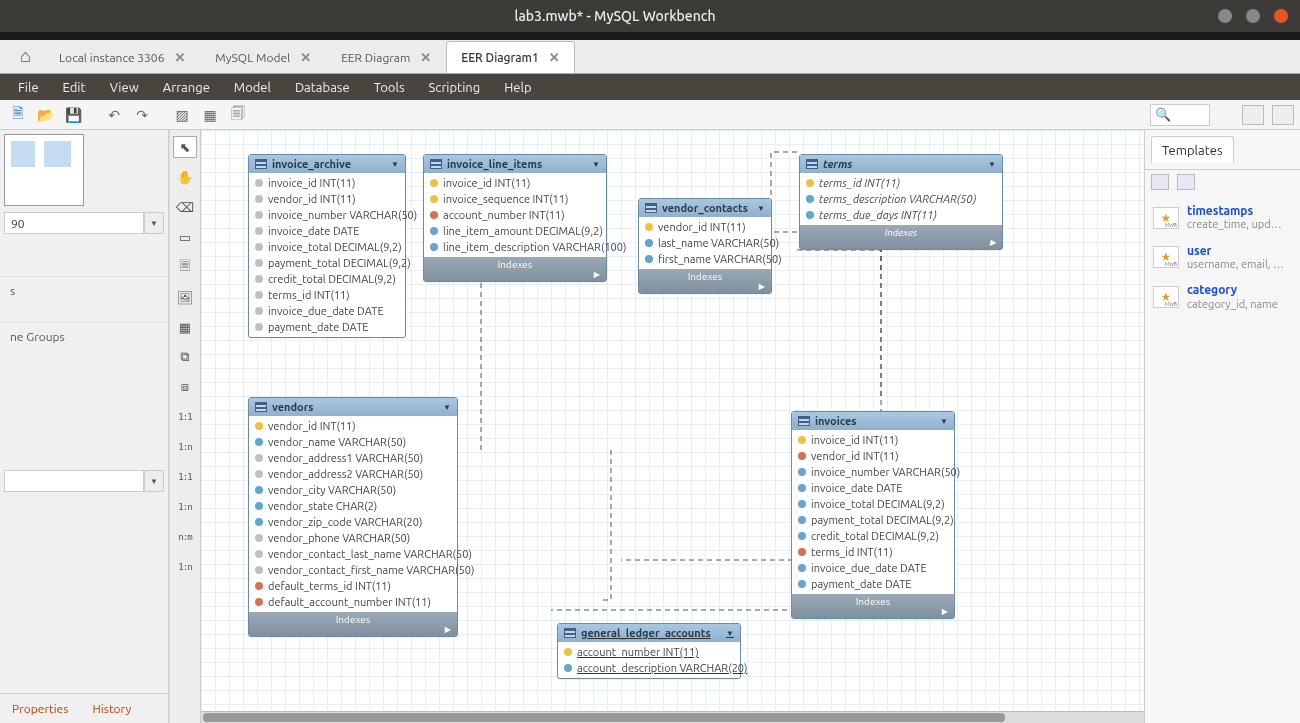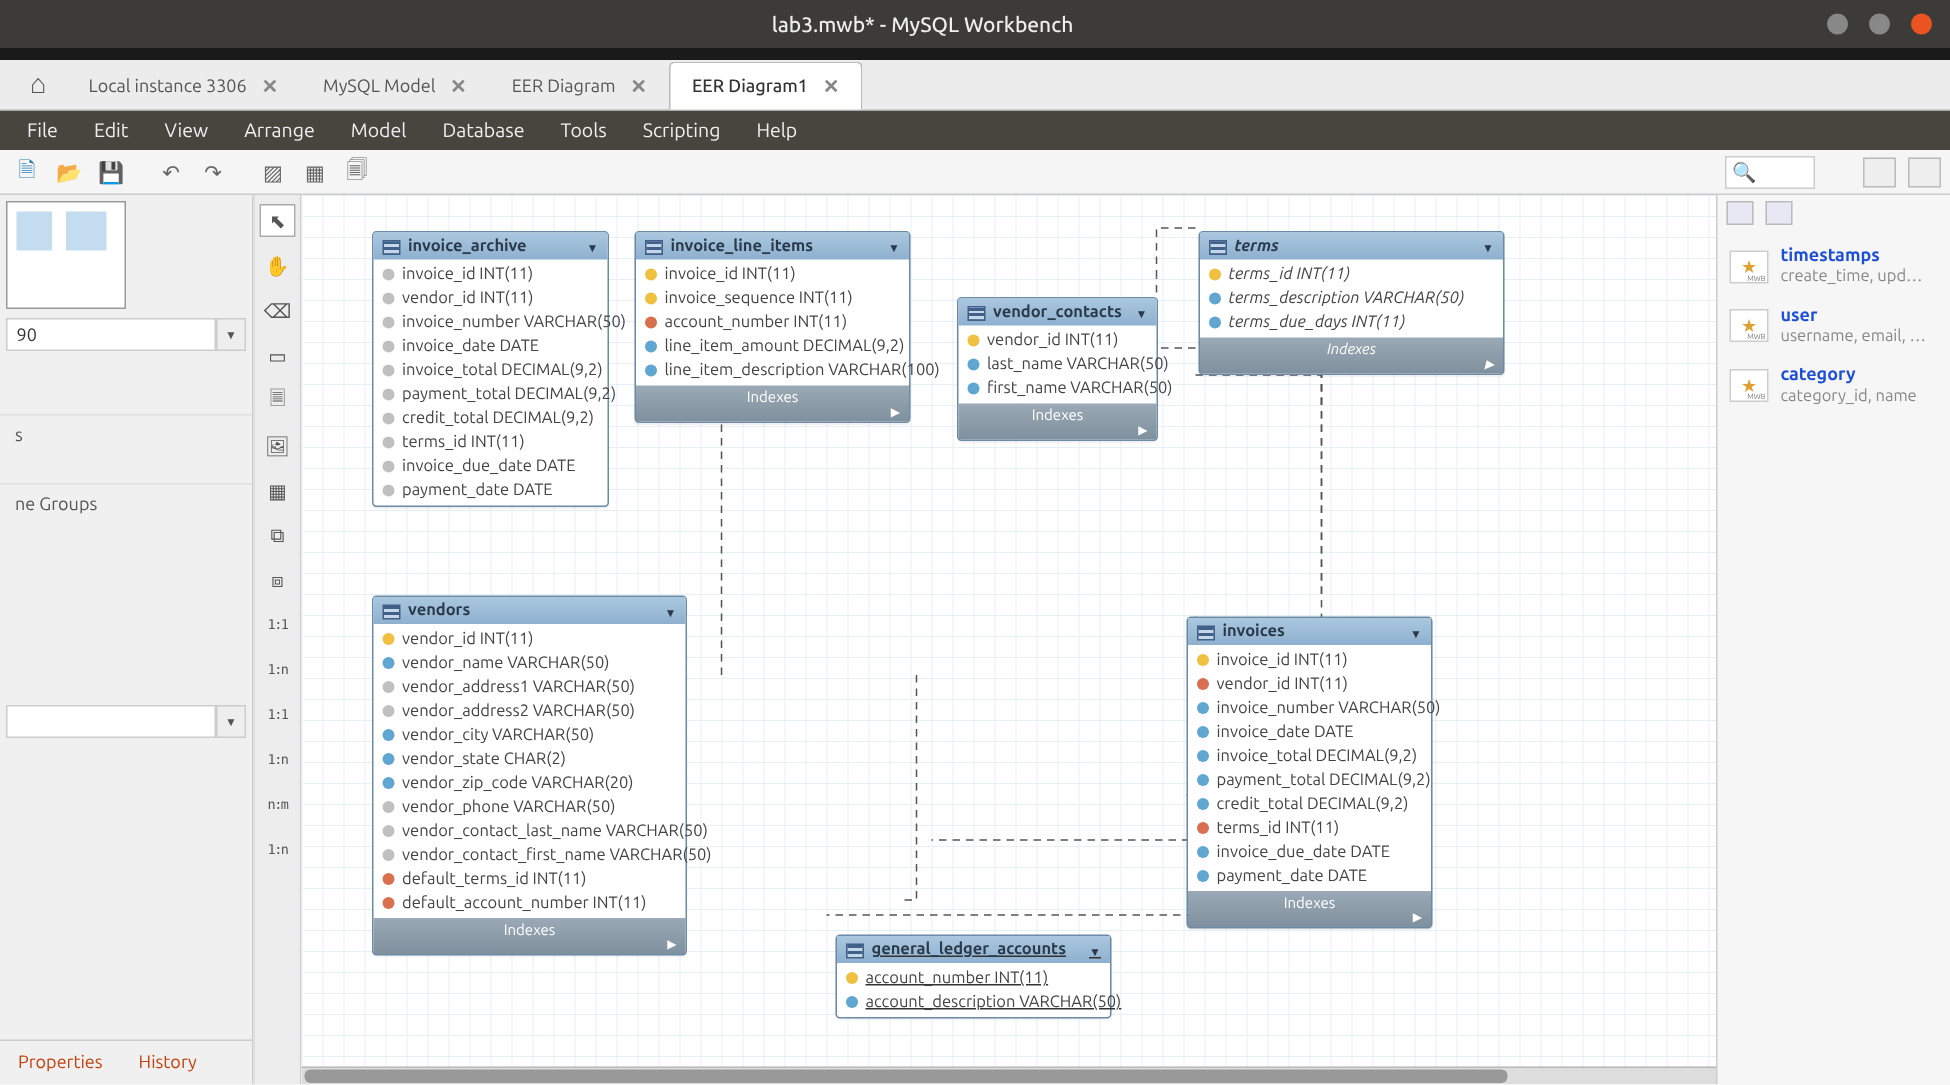--- a/index.html
+++ b/index.html
@@ -58,21 +58,21 @@
 .pbtn.tiny { font-size: 9px; font-family: monospace; letter-spacing: -1px; }
 
 
 .canvas { flex: 1; background: #fff; background-image: linear-gradient(#e6eff6 1px, transparent 1px), linear-gradient(90deg, #e6eff6 1px, transparent 1px); background-size: 14px 14px; position: relative; overflow: hidden; }
 .canvas-inner { position: absolute; inset: 0; overflow: hidden; }
 .scrollbar-h { position: absolute; bottom: 0; left: 0; right: 0; height: 12px; background: #ddd; border-top: 1px solid #bbb; }
 .scrollbar-h .thumb { position: absolute; top: 1px; bottom: 1px; left: 2px; width: 85%; background: #999; border-radius: 4px; }
 
 
 .entity { position: absolute; border: 1px solid #6b8aa8; border-radius: 3px; background: #fff; box-shadow: 0 1px 1px rgba(0,0,0,.06); font-size: 11px; }
-.entity .ehdr { background: linear-gradient(#aac7df, #8eb0cf); color: #2a3a4a; font-weight: bold; padding: 3px 6px; display: flex; align-items: flex-end; gap: 5px; }
+.entity .ehdr { background: linear-gradient(#aac7df, #8eb0cf); color: #2a3a4a; font-weight: bold; padding: 3px 6px; display: flex; align-items: center; gap: 5px; }
 .entity .ehdr .tbl-ic { width: 12px; height: 10px; background: repeating-linear-gradient(#406088, #406088 2px, #c5d6ea 2px, #c5d6ea 4px); border: 1px solid #406088; }
 .entity .ehdr .carrot { margin-left: auto; font-size: 8px; color: #2a3a4a; }
 .entity .cols { padding: 2px 0; }
 .entity .col { padding: 2px 6px; display: flex; align-items: center; gap: 5px; color: #444; white-space: nowrap; }
 .entity .col .dot { width: 8px; height: 8px; border-radius: 50%; flex-shrink: 0; }
 .dot.pk { background: #f0c040; }
 .dot.fk { background: #d87050; }
 .dot.idx { background: #5fa6d0; }
 .dot.norm { background: #c0c0c0; }
 .entity .idxrow { background: linear-gradient(#9aa9b5, #7f909e); color: #fff; font-size: 10px; padding: 2px 6px; display: flex; align-items: center; flex-direction: column; }
@@ -477,32 +477,35 @@
             <span>general_ledger_accounts</span>
             <span class="carrot">▼</span>
           </div>
         <div class="cols" id="cols-general_ledger_accounts">
             <div class="col">
               <span class="dot pk"></span>
               <span>account_number INT(11)</span>
             </div>
             <div class="col">
               <span class="dot idx"></span>
-              <span>account_description VARCHAR(50)</span>
+              <span>account_description VARCHAR(20)</span>
             </div>
           </div>
       </div>
 
     </div>
     <div class="scrollbar-h">
         <div class="thumb"></div>
       </div>
   </div>
 
   <div class="rpanel">
+    <div class="rhdr">
+        <div class="rtab">Templates</div>
+      </div>
     <div class="rtool">
       <span class="ric"></span>
       <span class="ric"></span>
     </div>
     <div class="templates">
       <div class="tmpl">
         <span class="star">★</span>
         <span class="txt">
             <span class="tname">timestamps</span>
             <span class="tdesc">create_time, upd…</span>

